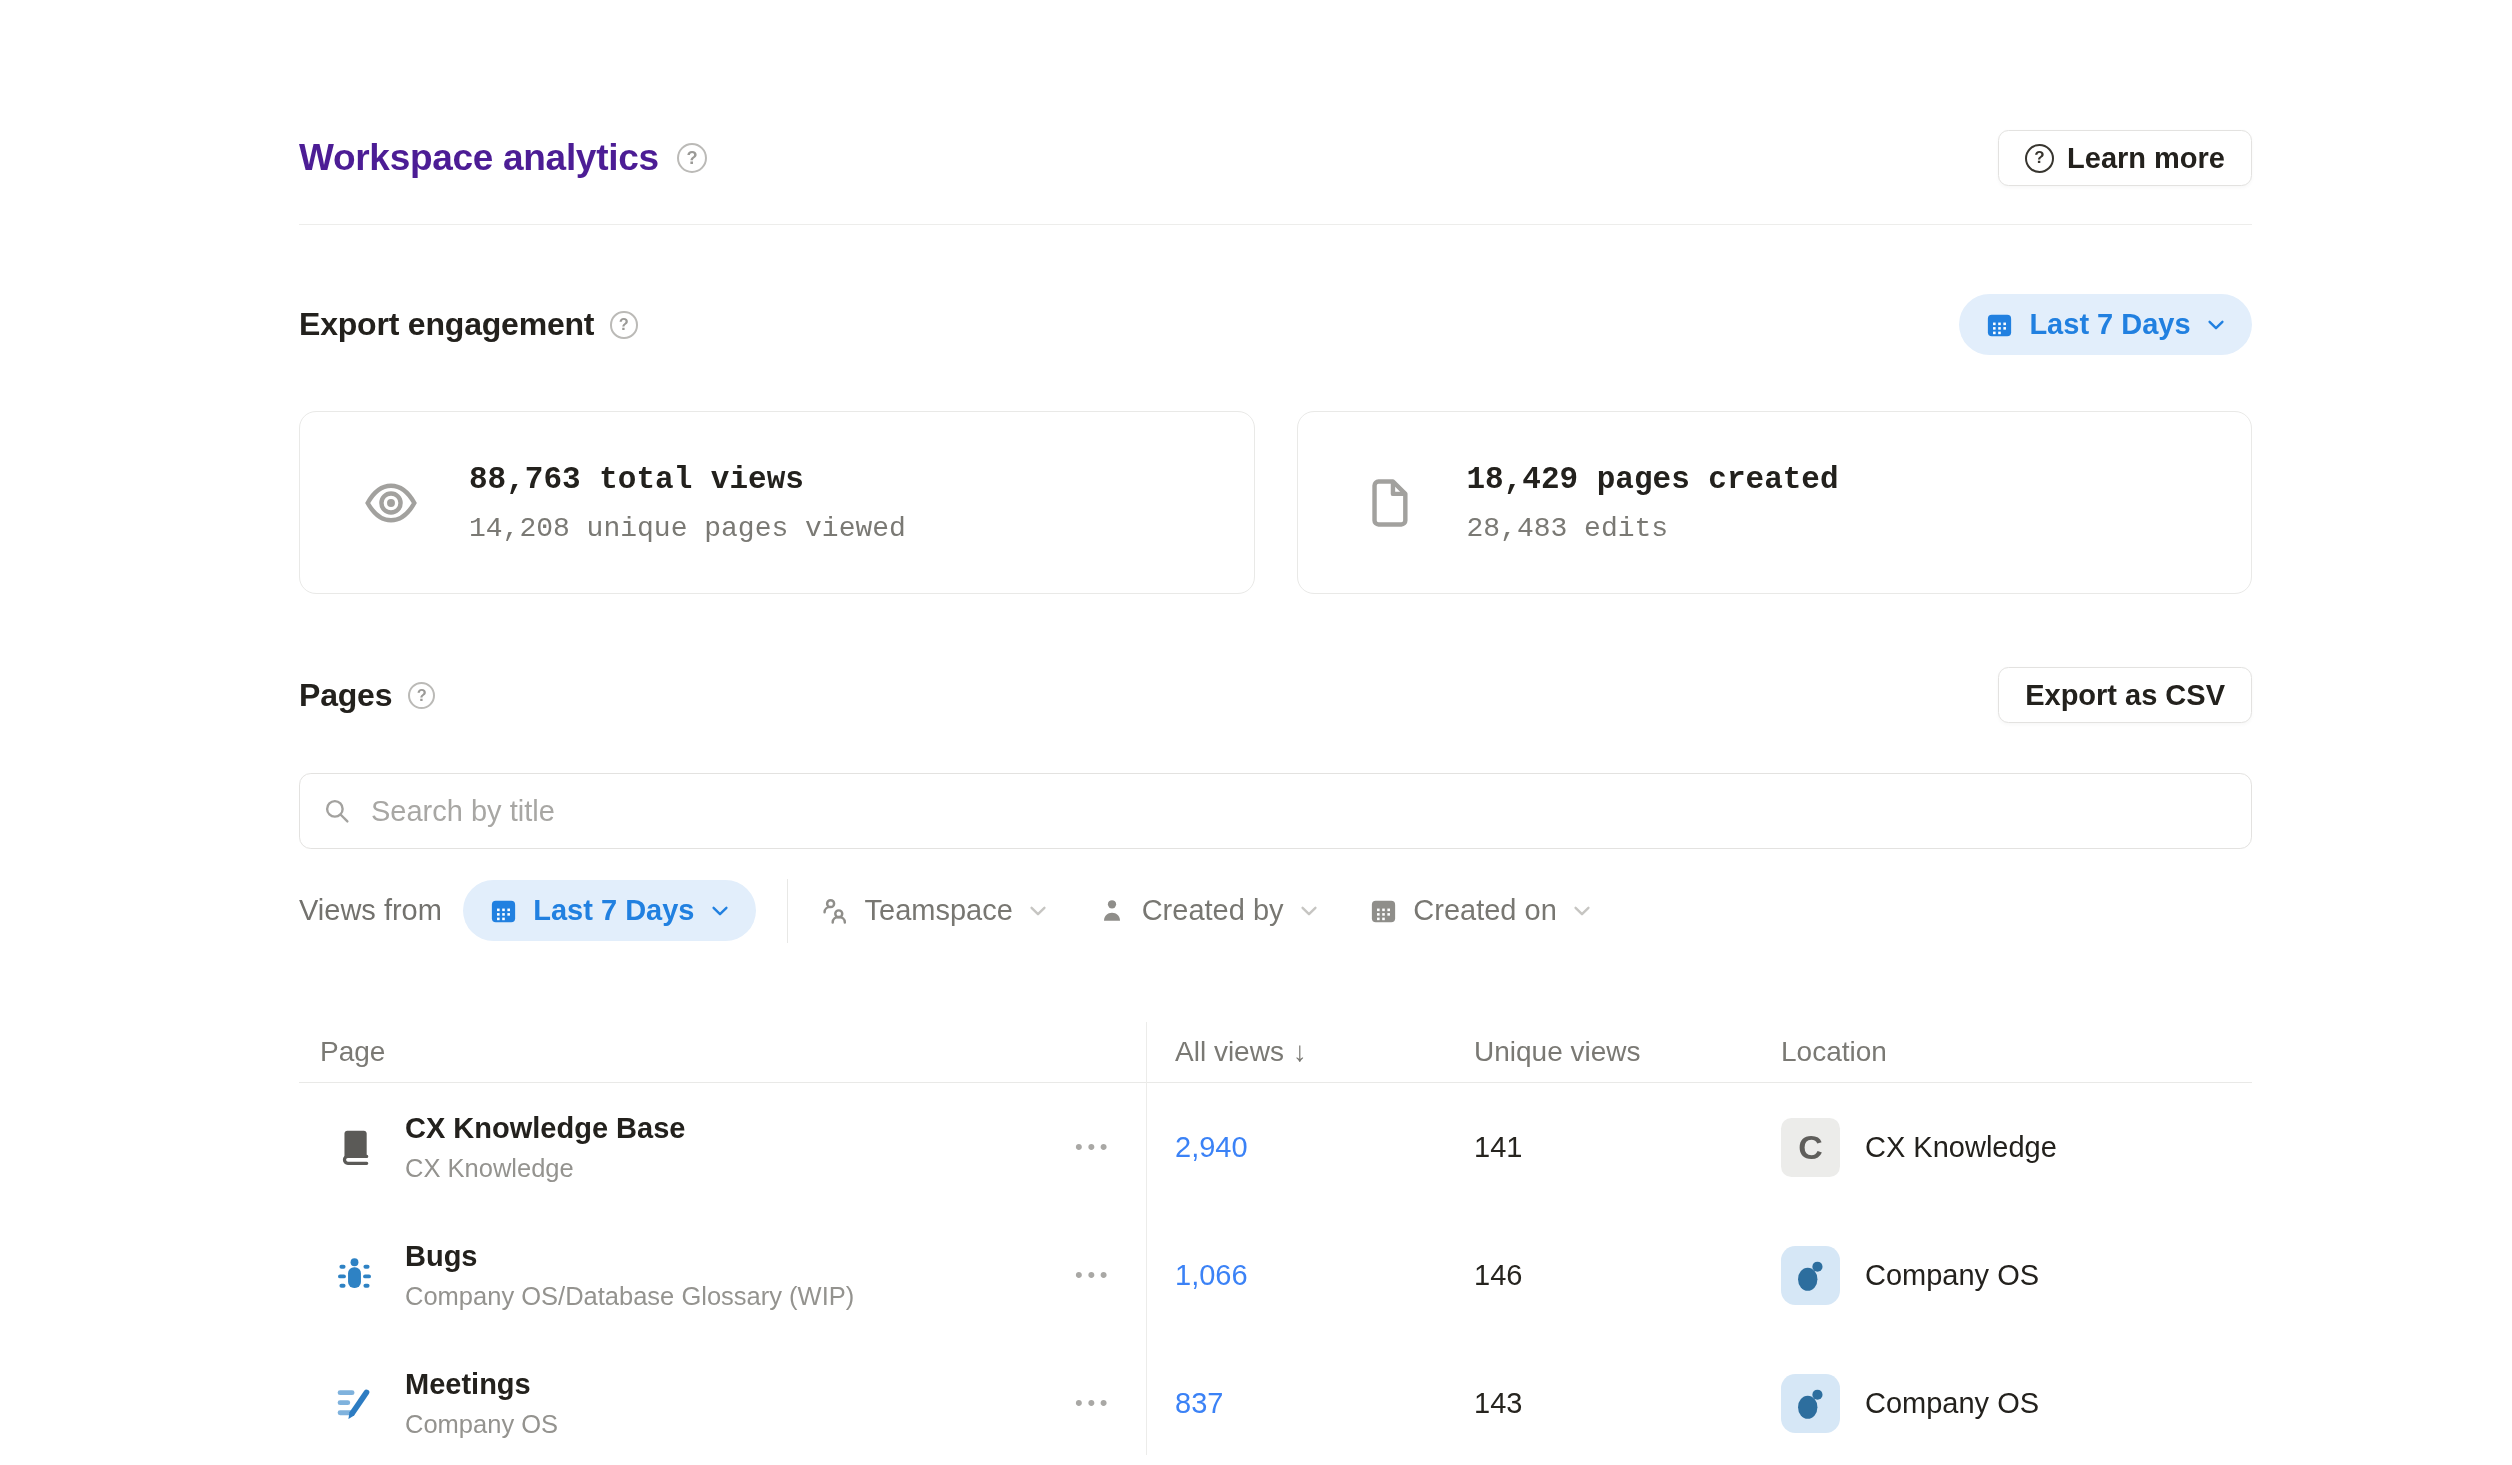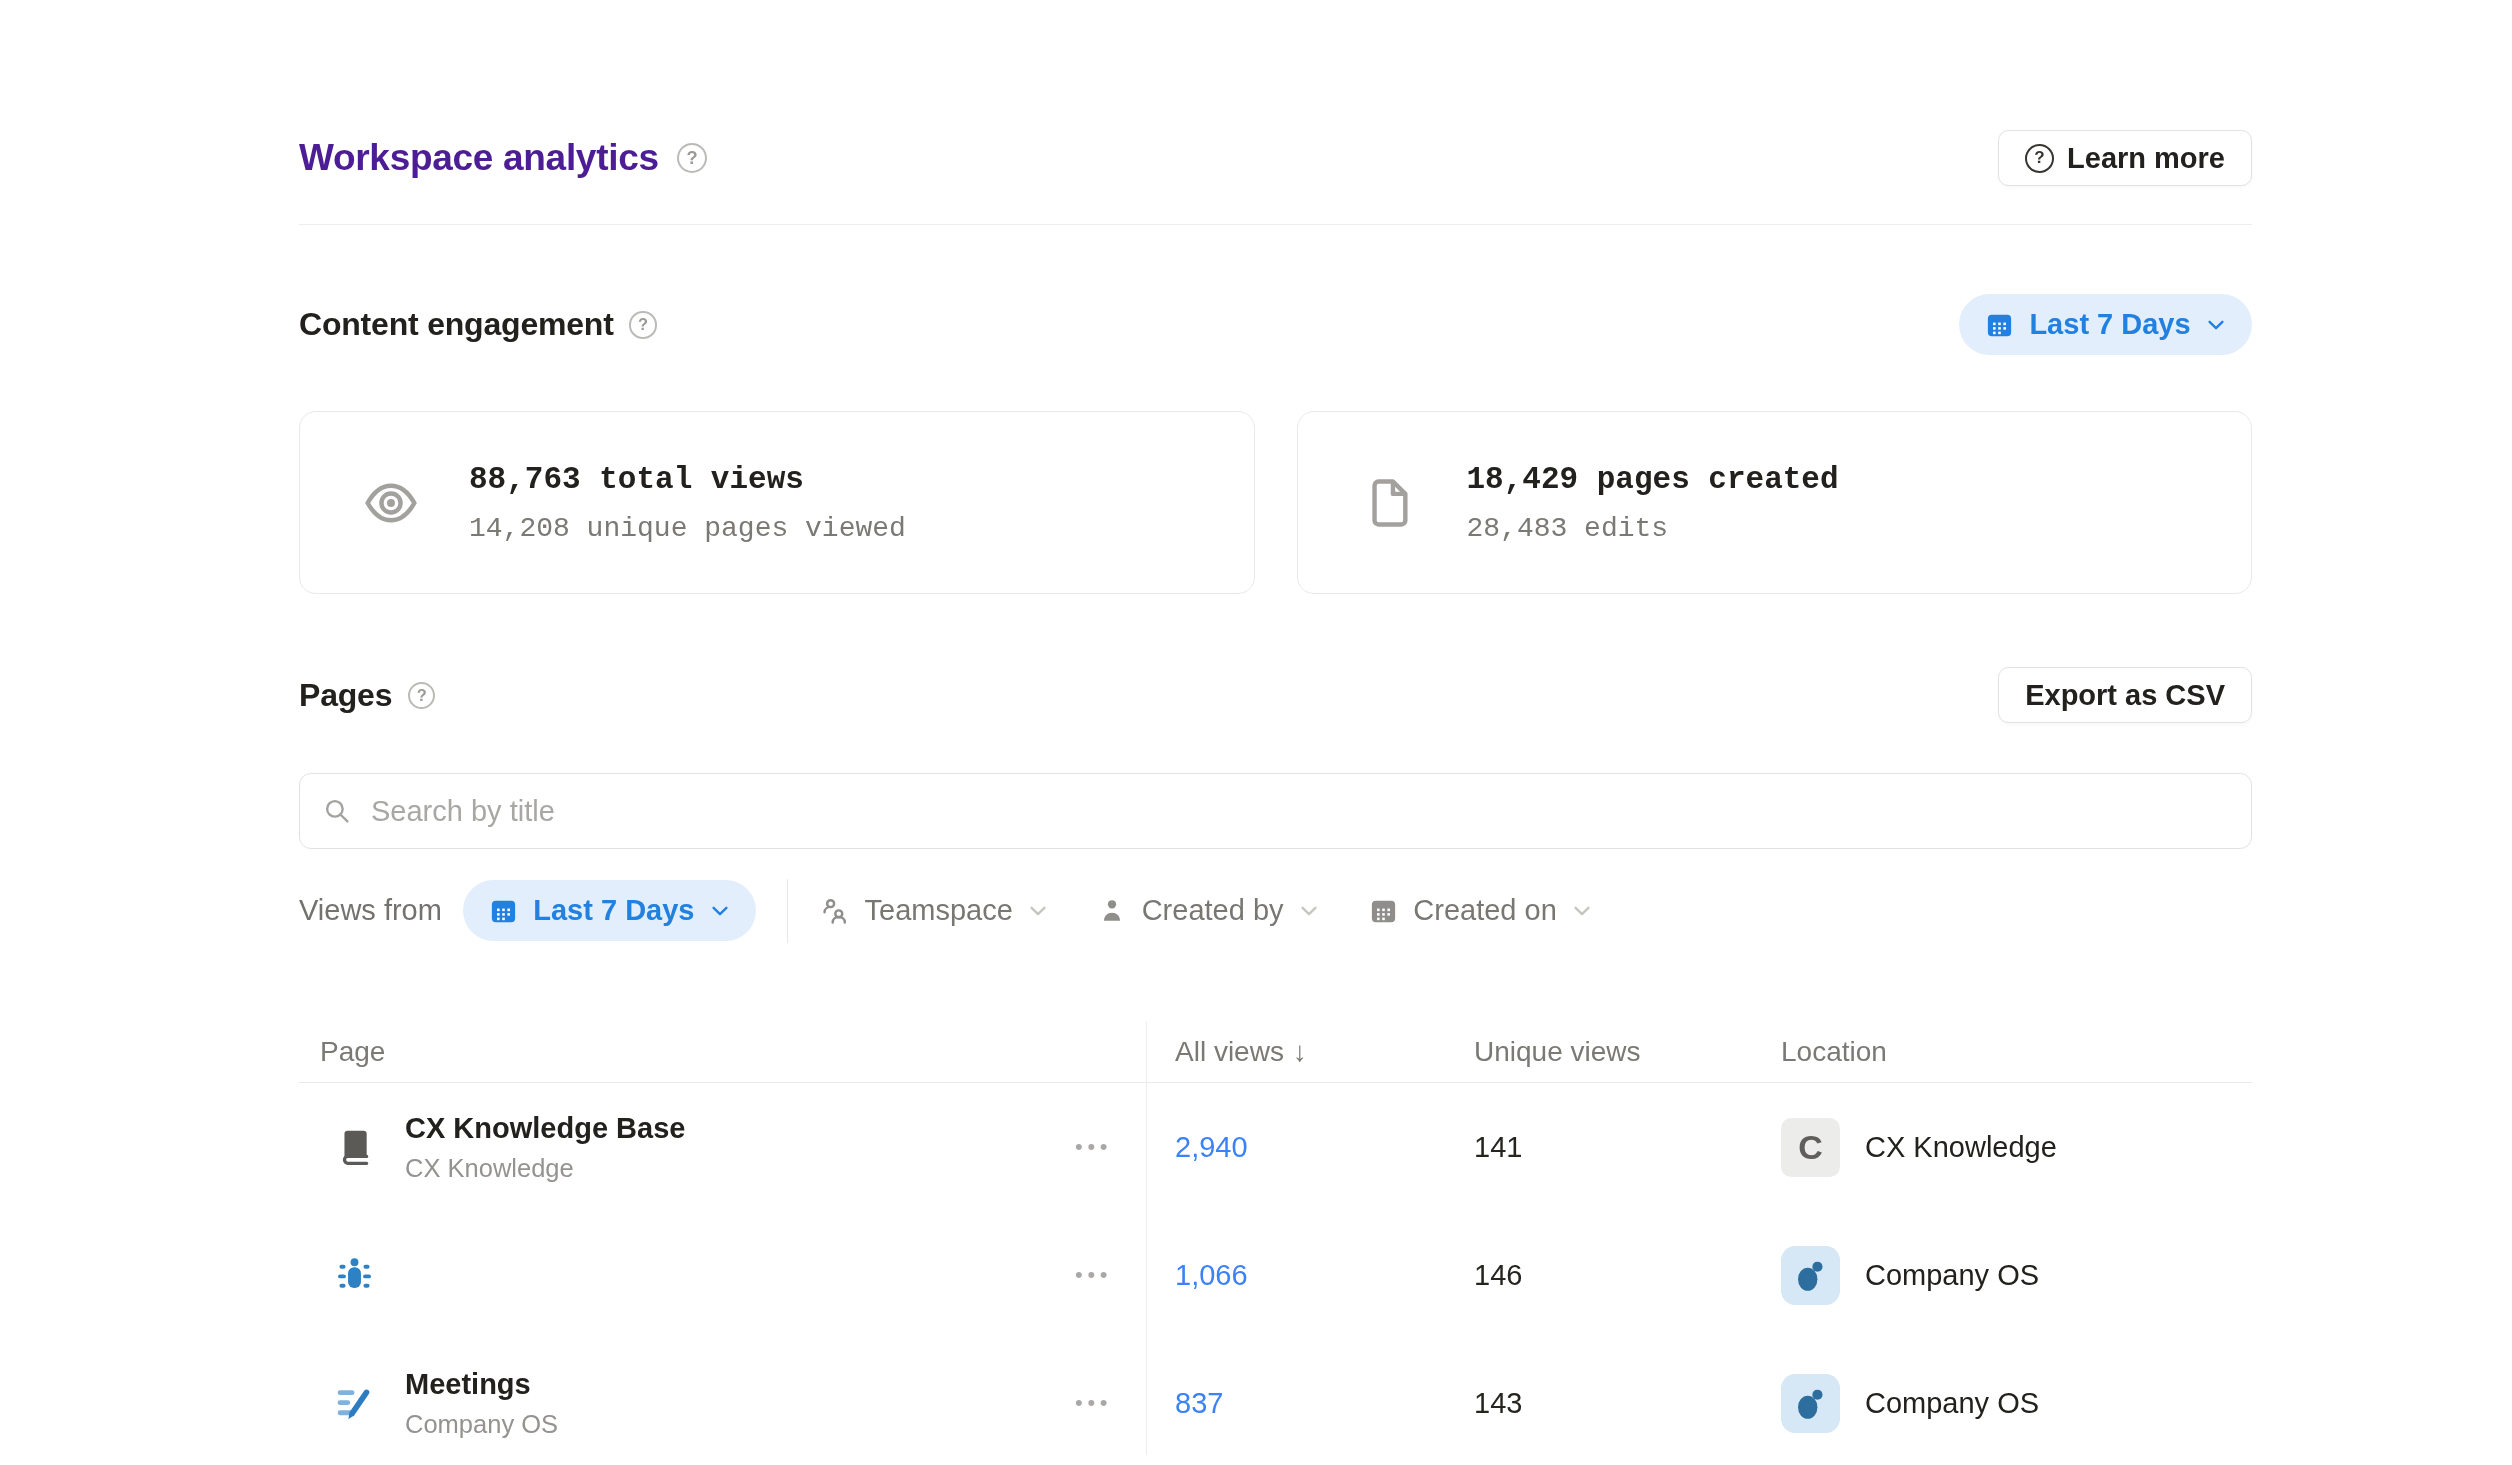--- a/index.html
+++ b/index.html
@@ -146,21 +146,21 @@
     <button class="btn">
       <span class="qmark-dark">?</span>
       <span>Learn more</span>
     </button>
   </div>
 
   <div class="hr"></div>
 
   <div class="split-row section-row">
     <div class="heading-group">
-      <h2>Content engagement</h2>
+      <h2>Export engagement</h2>
       <span class="help-circle small">?</span>
     </div>
     <div class="pill">
       <svg width="31" height="31" viewBox="0 0 24 24" style="color:#2180e0">
           <use href="#cal"></use>
         </svg>
       <span>Last 7 Days</span>
       <svg width="22" height="22" viewBox="0 0 24 24" style="color:#2180e0">
           <use href="#chevron"></use>
         </svg>
@@ -307,20 +307,24 @@
         <svg class="page-icon" viewBox="0 0 24 24" fill="#2e82c4">
           <circle cx="12" cy="4.6" r="2.2"></circle>
           <rect x="8.4" y="7.4" width="7.2" height="11.6" rx="3.4"></rect>
           <rect x="3.6" y="6" width="3.4" height="2.2" rx="1.1"></rect>
           <rect x="17" y="6" width="3.4" height="2.2" rx="1.1"></rect>
           <rect x="2.8" y="11.4" width="4.4" height="2.2" rx="1.1"></rect>
           <rect x="16.8" y="11.4" width="4.4" height="2.2" rx="1.1"></rect>
           <rect x="3.6" y="16.6" width="3.4" height="2.2" rx="1.1"></rect>
           <rect x="17" y="16.6" width="3.4" height="2.2" rx="1.1"></rect>
         </svg>
+        <div class="page-text">
+          <div class="row-title">Bugs</div>
+          <div class="row-sub">Company OS/Database Glossary (WIP)</div>
+        </div>
         <span class="more-btn">•••</span>
       </div>
       <div class="cell-views">1,066</div>
       <div class="cell-unique">146</div>
       <div class="loc-cell">
         <span class="chip chip-blue">
           <svg width="37" height="37" viewBox="0 0 40 40">
             <ellipse cx="17" cy="24" rx="10.5" ry="12.5" fill="#2d6e9e"></ellipse>
             <circle cx="27.5" cy="10.5" r="5.5" fill="#2d6e9e"></circle>
           </svg>

